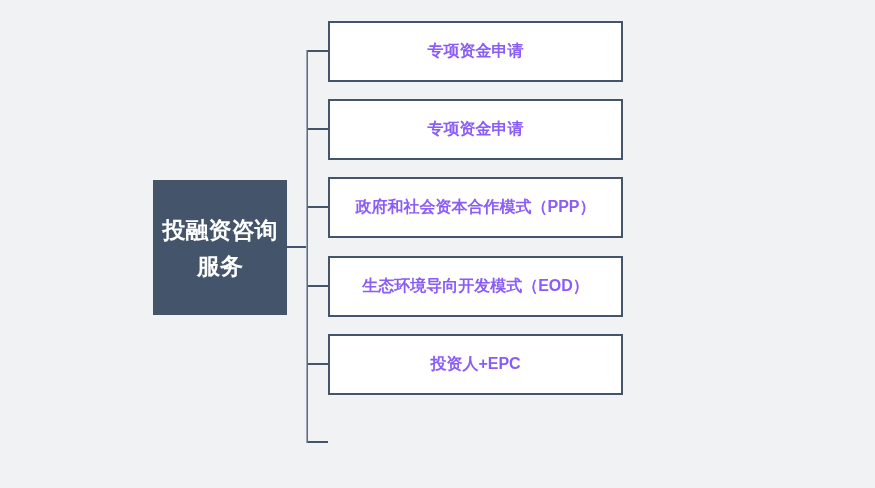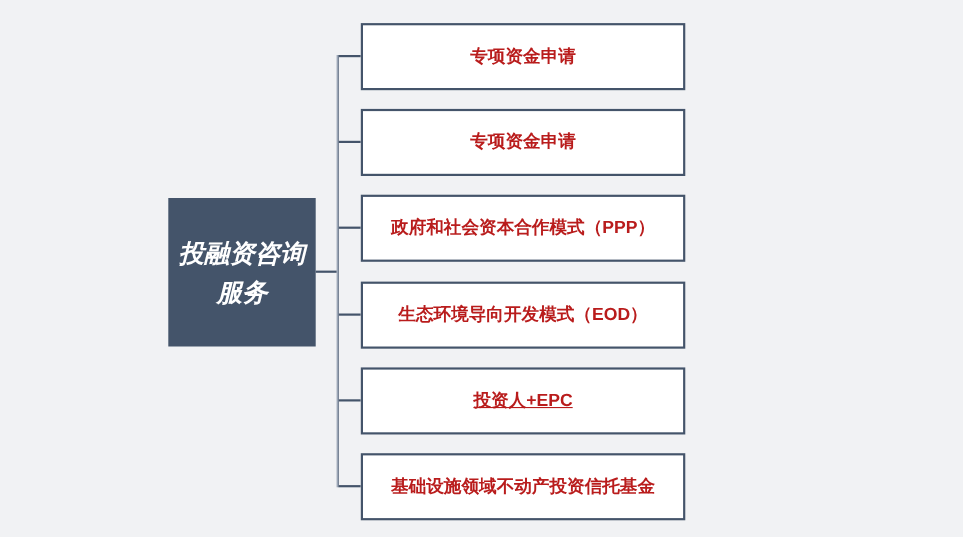--- a/index.html
+++ b/index.html
@@ -28,21 +28,20 @@
     color: #ffffff;
     display: flex;
     flex-direction: column;
     align-items: center;
     justify-content: center;
     text-align: center;
     font-weight: bold;
     font-size: 23px;
     line-height: 36px;
     box-sizing: border-box;
-    font-style: italic;
   }
   
   .line {
     position: absolute;
     background: #44546a;
   }
   .trunk {
     position: absolute;
     left: 306px; top: 50px;
     width: 2px; height: 393px;
@@ -67,30 +66,30 @@
     position: absolute;
     left: 328px;
     width: 295px; height: 61px;
     background: #ffffff;
     border: 2px solid #44546a;
     box-sizing: border-box;
     display: flex;
     align-items: center;
     justify-content: center;
     text-align: center;
-    color: #b91c1c;
+    color: #8b5cf6;
     font-weight: bold;
     font-size: 16px;
     padding: 12px 6px;
   }
   .b0 { top: 21px; }
   .b1 { top: 99px; }
   .b2 { top: 177px; }
   .b3 { top: 256px; }
-  .b4 { top: 334px; text-decoration: underline; }
+  .b4 { top: 334px; }
   .b5 { top: 412px; }
 </style>
 </head>
 <body>
 
 <div class="canvas">
 
   <div class="root-node">
     <span>投融资咨询</span>
     <span>服务</span>
@@ -114,17 +113,14 @@
   </div>
   <div class="leaf-box b3">
     <span>生态环境导向开发模式（EOD）</span>
   </div>
   <div class="leaf-box b2">
     <span>政府和社会资本合作模式（PPP）</span>
   </div>
   <div class="leaf-box b4">
     <span>投资人+EPC</span>
   </div>
-  <div class="leaf-box b5">
-    <span>基础设施领域不动产投资信托基金</span>
-  </div>
 
 </div>
 
 </body></html>

